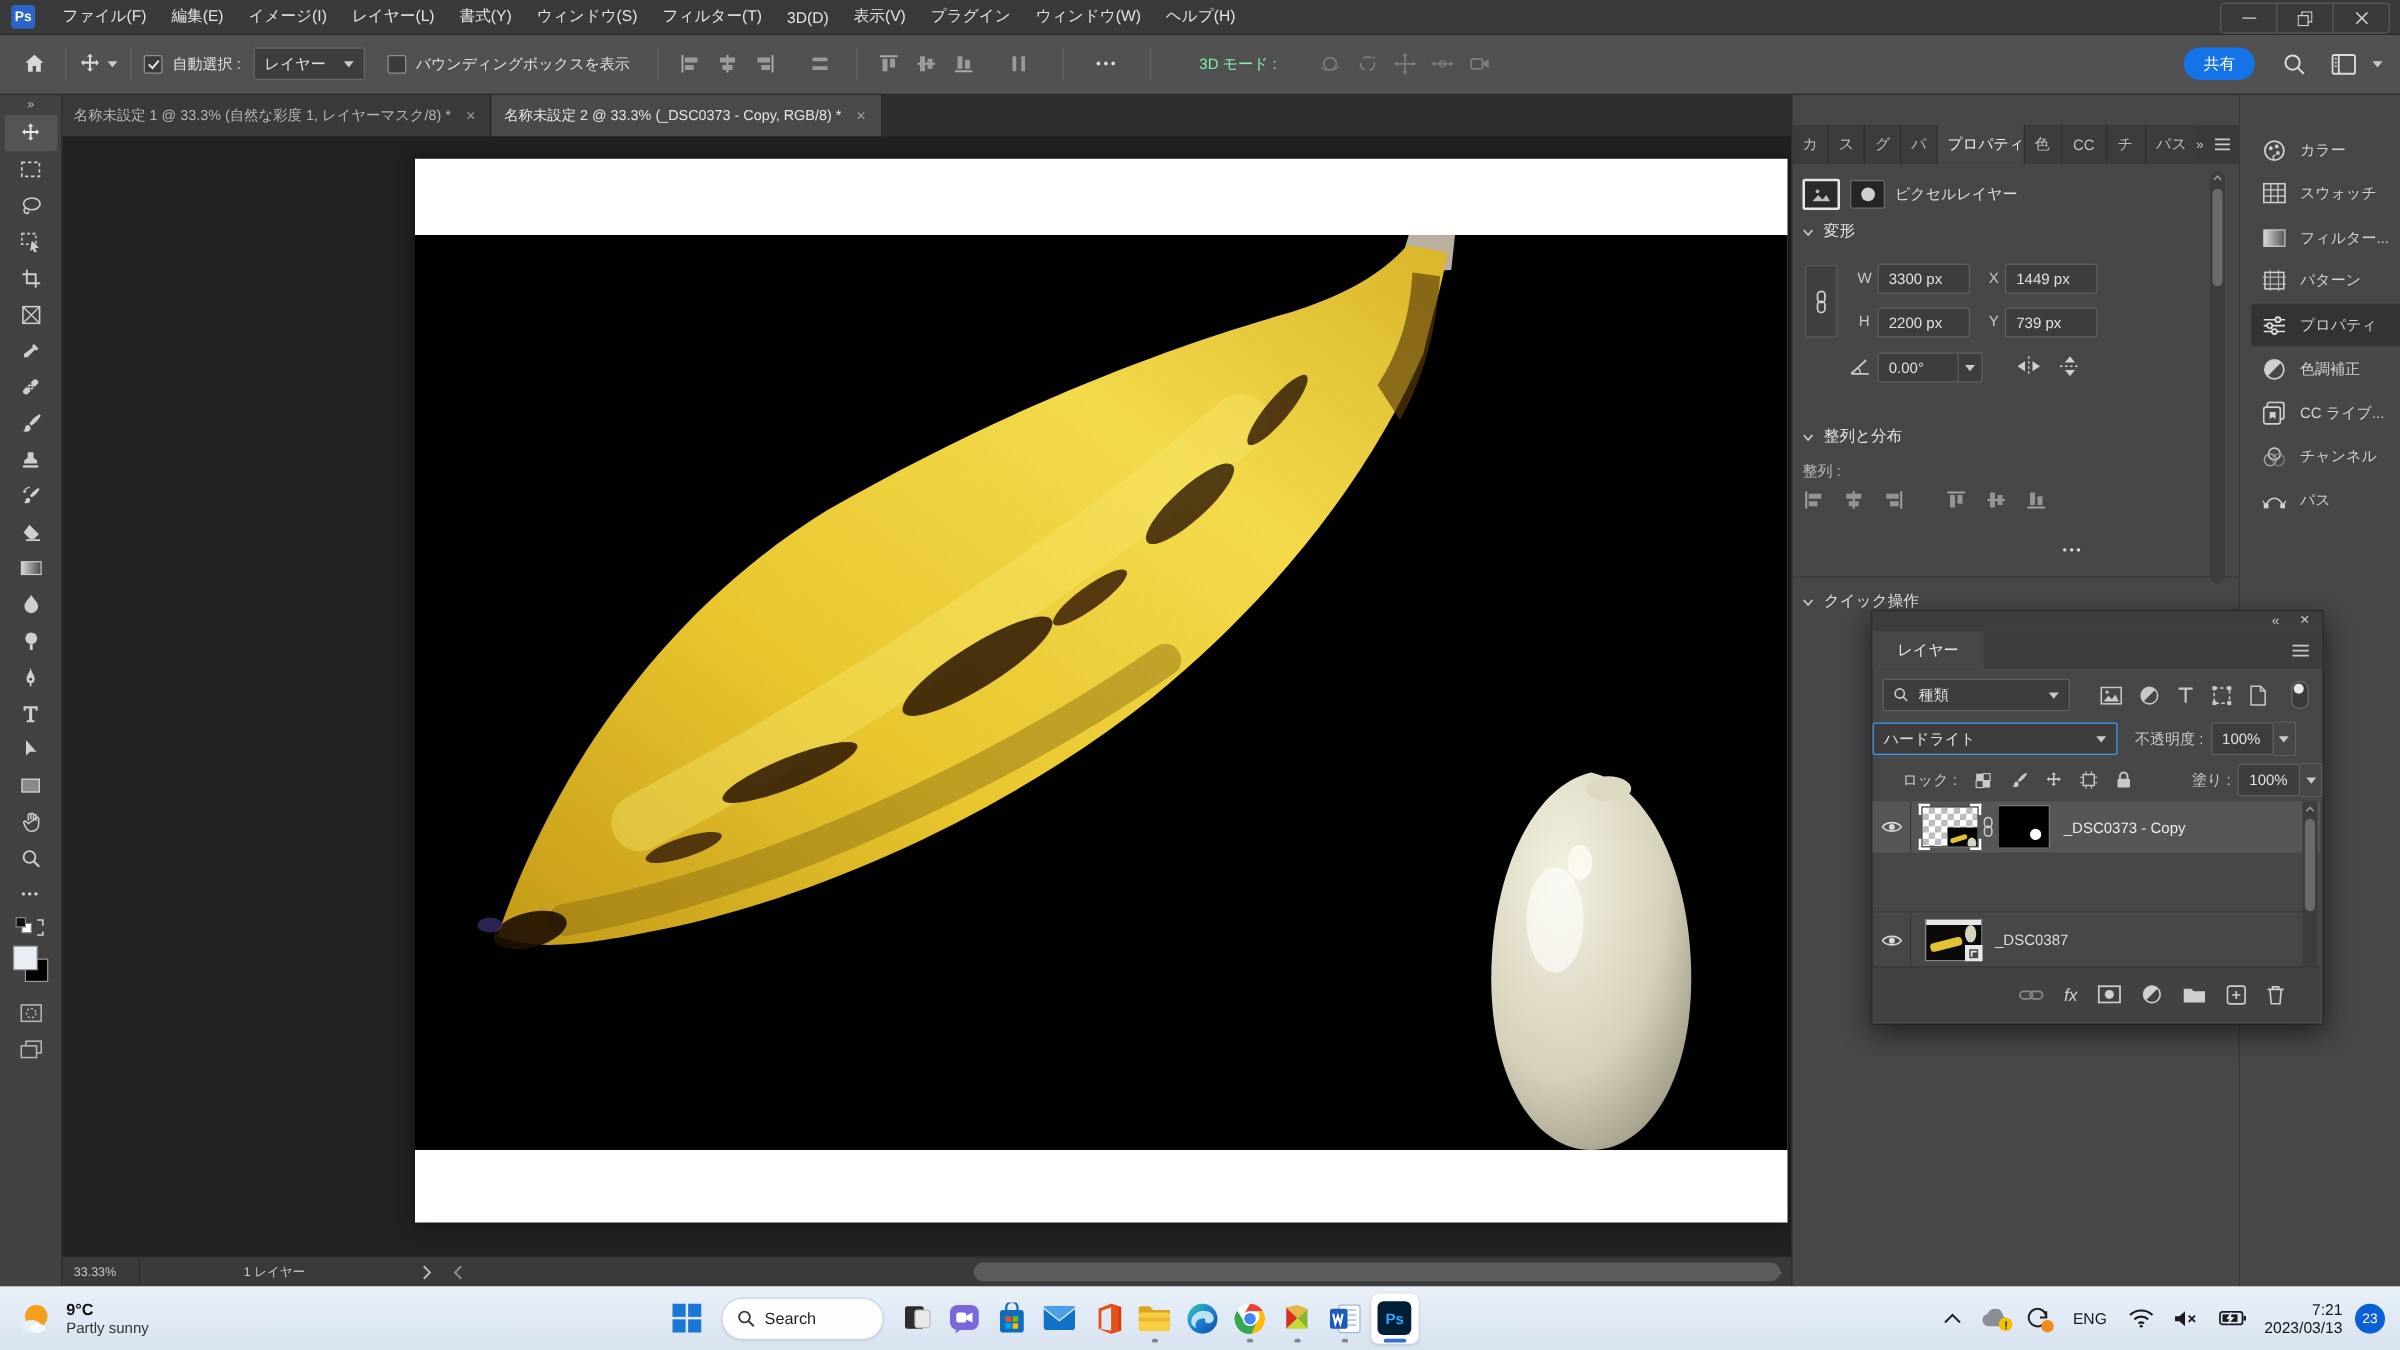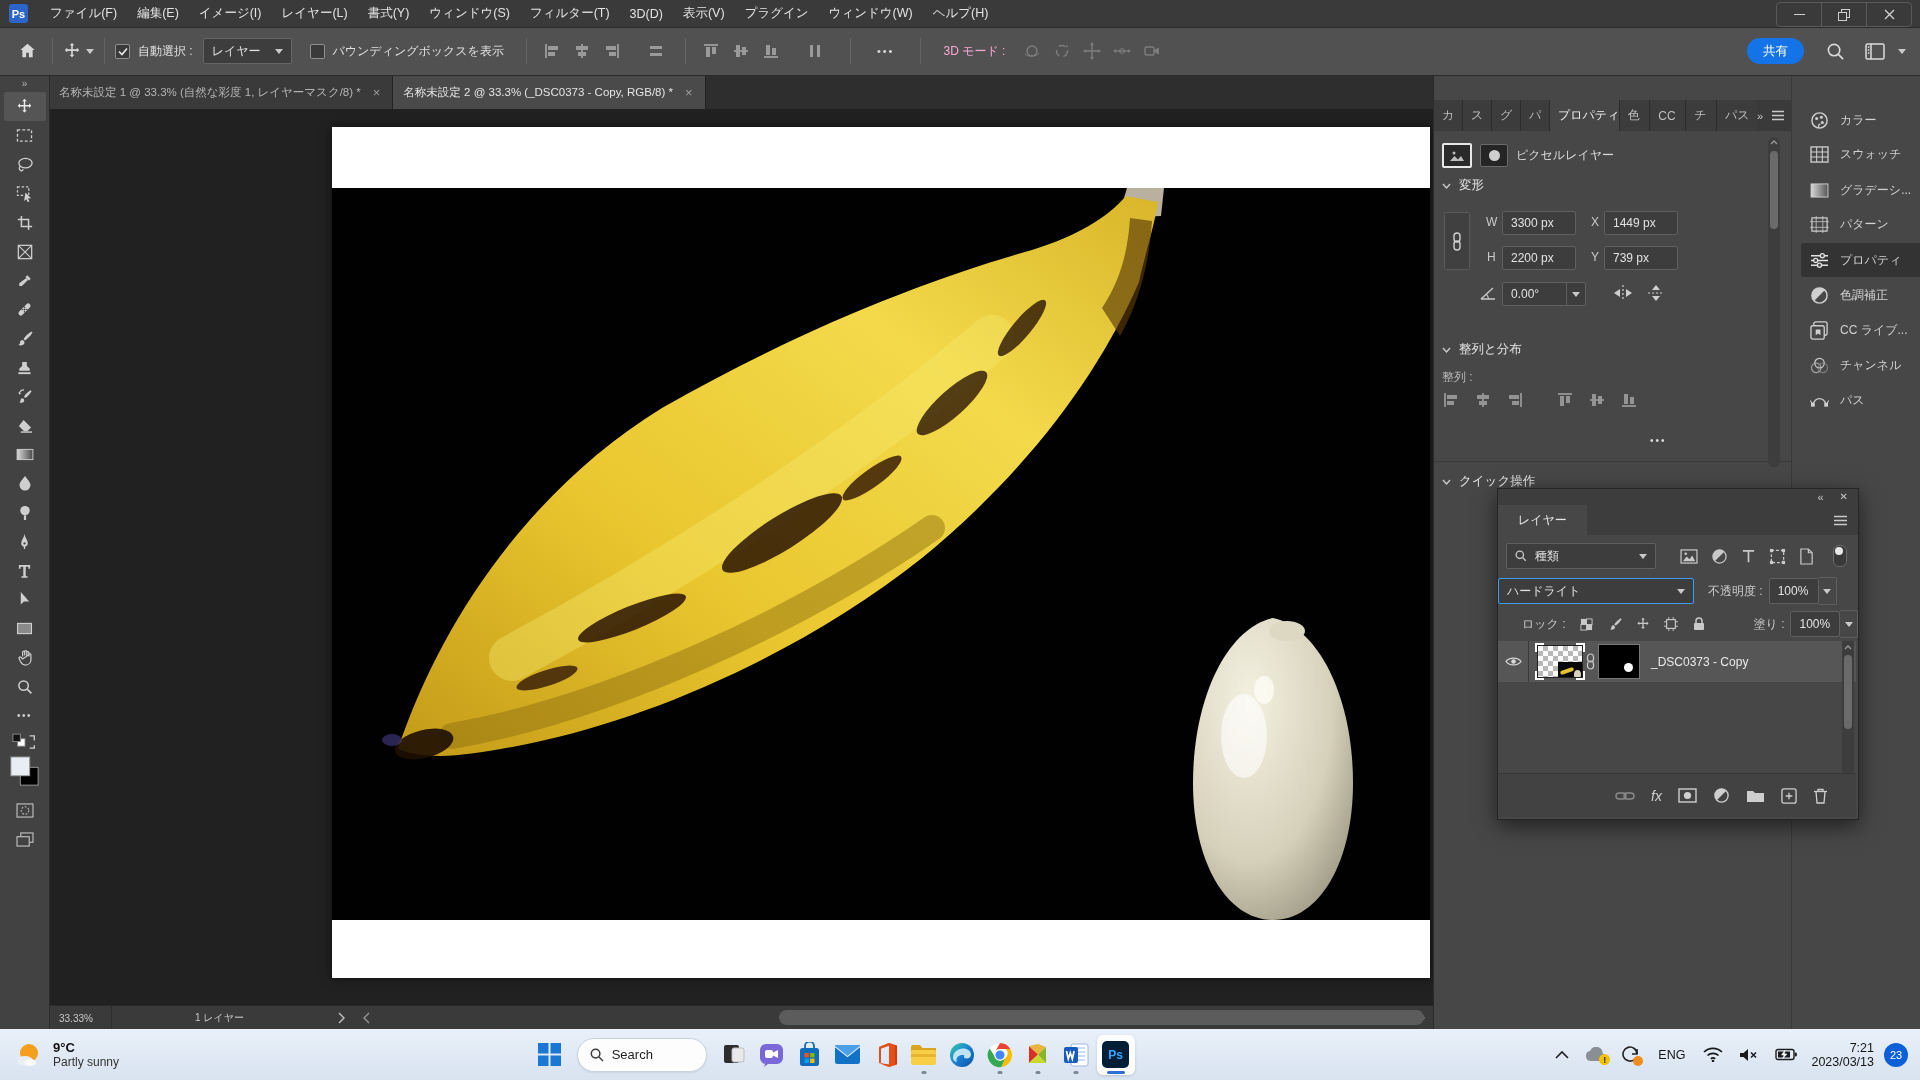--- a/index.html
+++ b/index.html
@@ -177,21 +177,21 @@
     </div>
   <div class="obicon" style="margin-left:14px">
       <svg width="18" height="18" viewBox="0 0 18 18">
         <rect x="4" y="3" width="3" height="12" fill="#9a9a9a"></rect>
         <rect x="11" y="3" width="3" height="12" fill="#9a9a9a"></rect>
       </svg>
     </div>
   <div class="ob-sep" style="margin-left:20px"></div>
   <span style="letter-spacing:2px;color:#dcdcdc;margin:0 16px;font-size:11px">•••</span>
   <div class="ob-sep"></div>
-  <span style="color:#f9a8d4;margin:0 12px">3D モード :</span>
+  <span style="color:#86efac;margin:0 28px">3D モード :</span>
   <div class="obicon">
       <svg width="18" height="18" viewBox="0 0 18 18">
         <circle cx="9" cy="9" r="5" fill="none" stroke="#7d7d7d" stroke-width="1.4"></circle>
         <path d="M2 12c2 3 12 3 14-1" fill="none" stroke="#7d7d7d"></path>
       </svg>
     </div>
   <div class="obicon">
       <svg width="18" height="18" viewBox="0 0 18 18">
         <circle cx="9" cy="9" r="5.5" fill="none" stroke="#7d7d7d" stroke-width="1.4" stroke-dasharray="7 4"></circle>
         <path d="M13 4l2-1-1 3z" fill="#7d7d7d"></path>
@@ -633,21 +633,21 @@
   <div class="dk-item" style="top:98px">
     <svg width="19" height="15" viewBox="0 0 20 16">
         <defs>
           <linearGradient id="dkg" x1="0" y1="0" x2="1" y2="0">
             <stop offset="0" stop-color="#d8d8d8"></stop>
             <stop offset="1" stop-color="#555"></stop>
           </linearGradient>
         </defs>
         <rect x="1" y="1" width="18" height="14" fill="url(#dkg)" stroke="#cfcfcf"></rect>
       </svg>
-    <span>グラデーシ...</span>
+    <span>フィルター...</span>
   </div>
   <div class="dk-item" style="top:132px">
     <svg width="19" height="17" viewBox="0 0 20 18">
         <rect x="2" y="2" width="16" height="14" fill="none" stroke="#cfcfcf" stroke-width="1.3"></rect>
         <path d="M6.5 0v18M13.5 0v18M0 6h20M0 12h20" stroke="#cfcfcf" stroke-width="1" opacity=".8"></path>
       </svg>
     <span>パターン</span>
   </div>
   <div class="dk-item active" style="top:168px">
     <svg width="19" height="17" viewBox="0 0 20 18">
@@ -826,20 +826,40 @@
         <rect x="1.5" y="1" width="6" height="8" rx="3" fill="none" stroke="#c9c9c9" stroke-width="1.2"></rect>
         <rect x="1.5" y="8" width="6" height="8" rx="3" fill="none" stroke="#c9c9c9" stroke-width="1.2"></rect>
       </svg>
     <div style="position:relative;width:40px;height:33px;background:#000;border:1px solid #777">
       <div style="position:absolute;right:6px;bottom:6px;width:9px;height:9px;border-radius:50%;background:#fff"></div>
     </div>
     <span style="margin-left:11px;color:#eaeaea">_DSC0373 - Copy</span>
   </div>
 
 
+  <div class="lp-row" style="top:240px;height:44px;border-top:1px solid #3e3e3e">
+    <div class="eyecell">
+      <svg width="17" height="13" viewBox="0 0 17 13">
+          <path d="M1 6.5C4 2 13 2 16 6.5 13 11 4 11 1 6.5z" fill="none" stroke="#d8d8d8" stroke-width="1.3"></path>
+          <circle cx="8.5" cy="6.5" r="2.3" fill="#d8d8d8"></circle>
+        </svg>
+    </div>
+    <div style="position:relative;width:44px;height:32px;margin-left:11px;background:#0a0a0a;border:1px solid #888;overflow:visible">
+      <div style="position:absolute;left:0;top:0;width:100%;height:4px;background:#e7e7e7"></div>
+      <div style="position:absolute;left:3px;top:16px;width:26px;height:7px;background:#e4c133;border-radius:3px;transform:rotate(-14deg)"></div>
+      <div style="position:absolute;right:4px;top:4px;width:9px;height:14px;background:#d8d3bd;border-radius:50%"></div>
+      <div style="position:absolute;right:-1px;bottom:-1px;width:14px;height:13px;background:#e8e8e8;display:flex;align-items:center;justify-content:center">
+        <svg width="8" height="8" viewBox="0 0 8 8">
+            <rect x="1" y="1" width="6" height="6" fill="none" stroke="#444" stroke-width="1.2"></rect>
+            <rect x="3" y="3" width="4" height="4" fill="#444"></rect>
+          </svg>
+      </div>
+    </div>
+    <span style="margin-left:10px;color:#dcdcdc">_DSC0387</span>
+  </div>
 
   <div class="abs" style="left:344px;top:152px;width:12px;height:150px;background:#3d3d3d">
     <svg width="8" height="5" viewBox="0 0 8 5" style="margin:4px auto 0">
         <path d="M1 4l3-3 3 3" fill="none" stroke="#9a9a9a" stroke-width="1.3"></path>
       </svg>
     <div style="position:absolute;left:2px;top:14px;width:8px;height:74px;background:#6a6a6a;border-radius:4px"></div>
     <svg width="8" height="5" viewBox="0 0 8 5" style="position:absolute;bottom:4px;left:2px">
         <path d="M1 1l3 3 3-3" fill="none" stroke="#9a9a9a" stroke-width="1.3"></path>
       </svg>
   </div>

